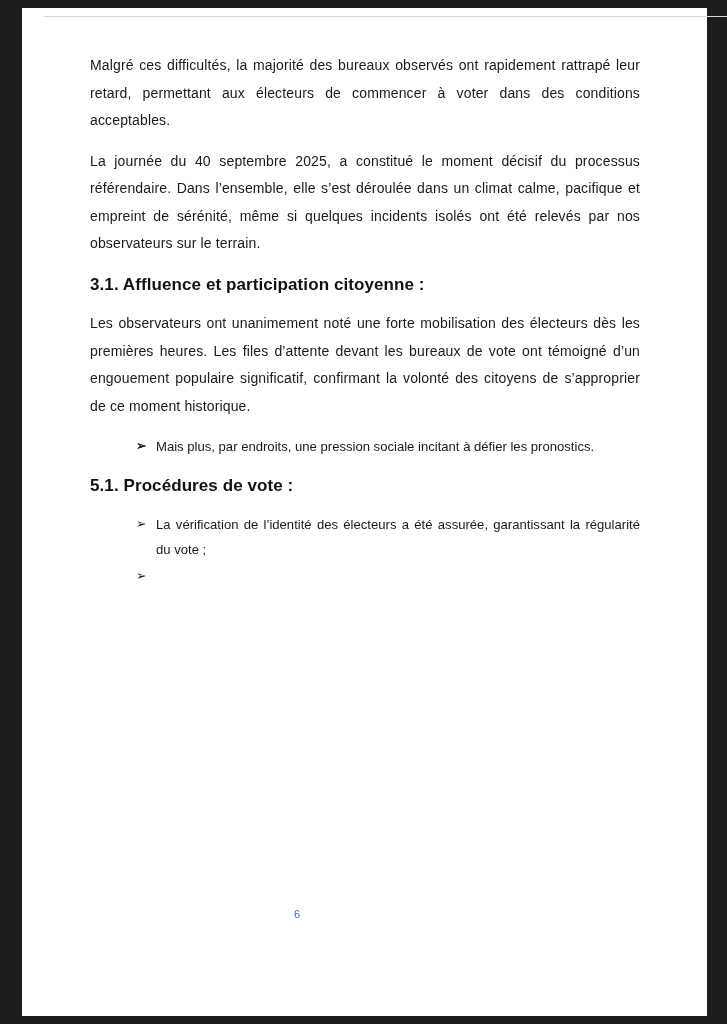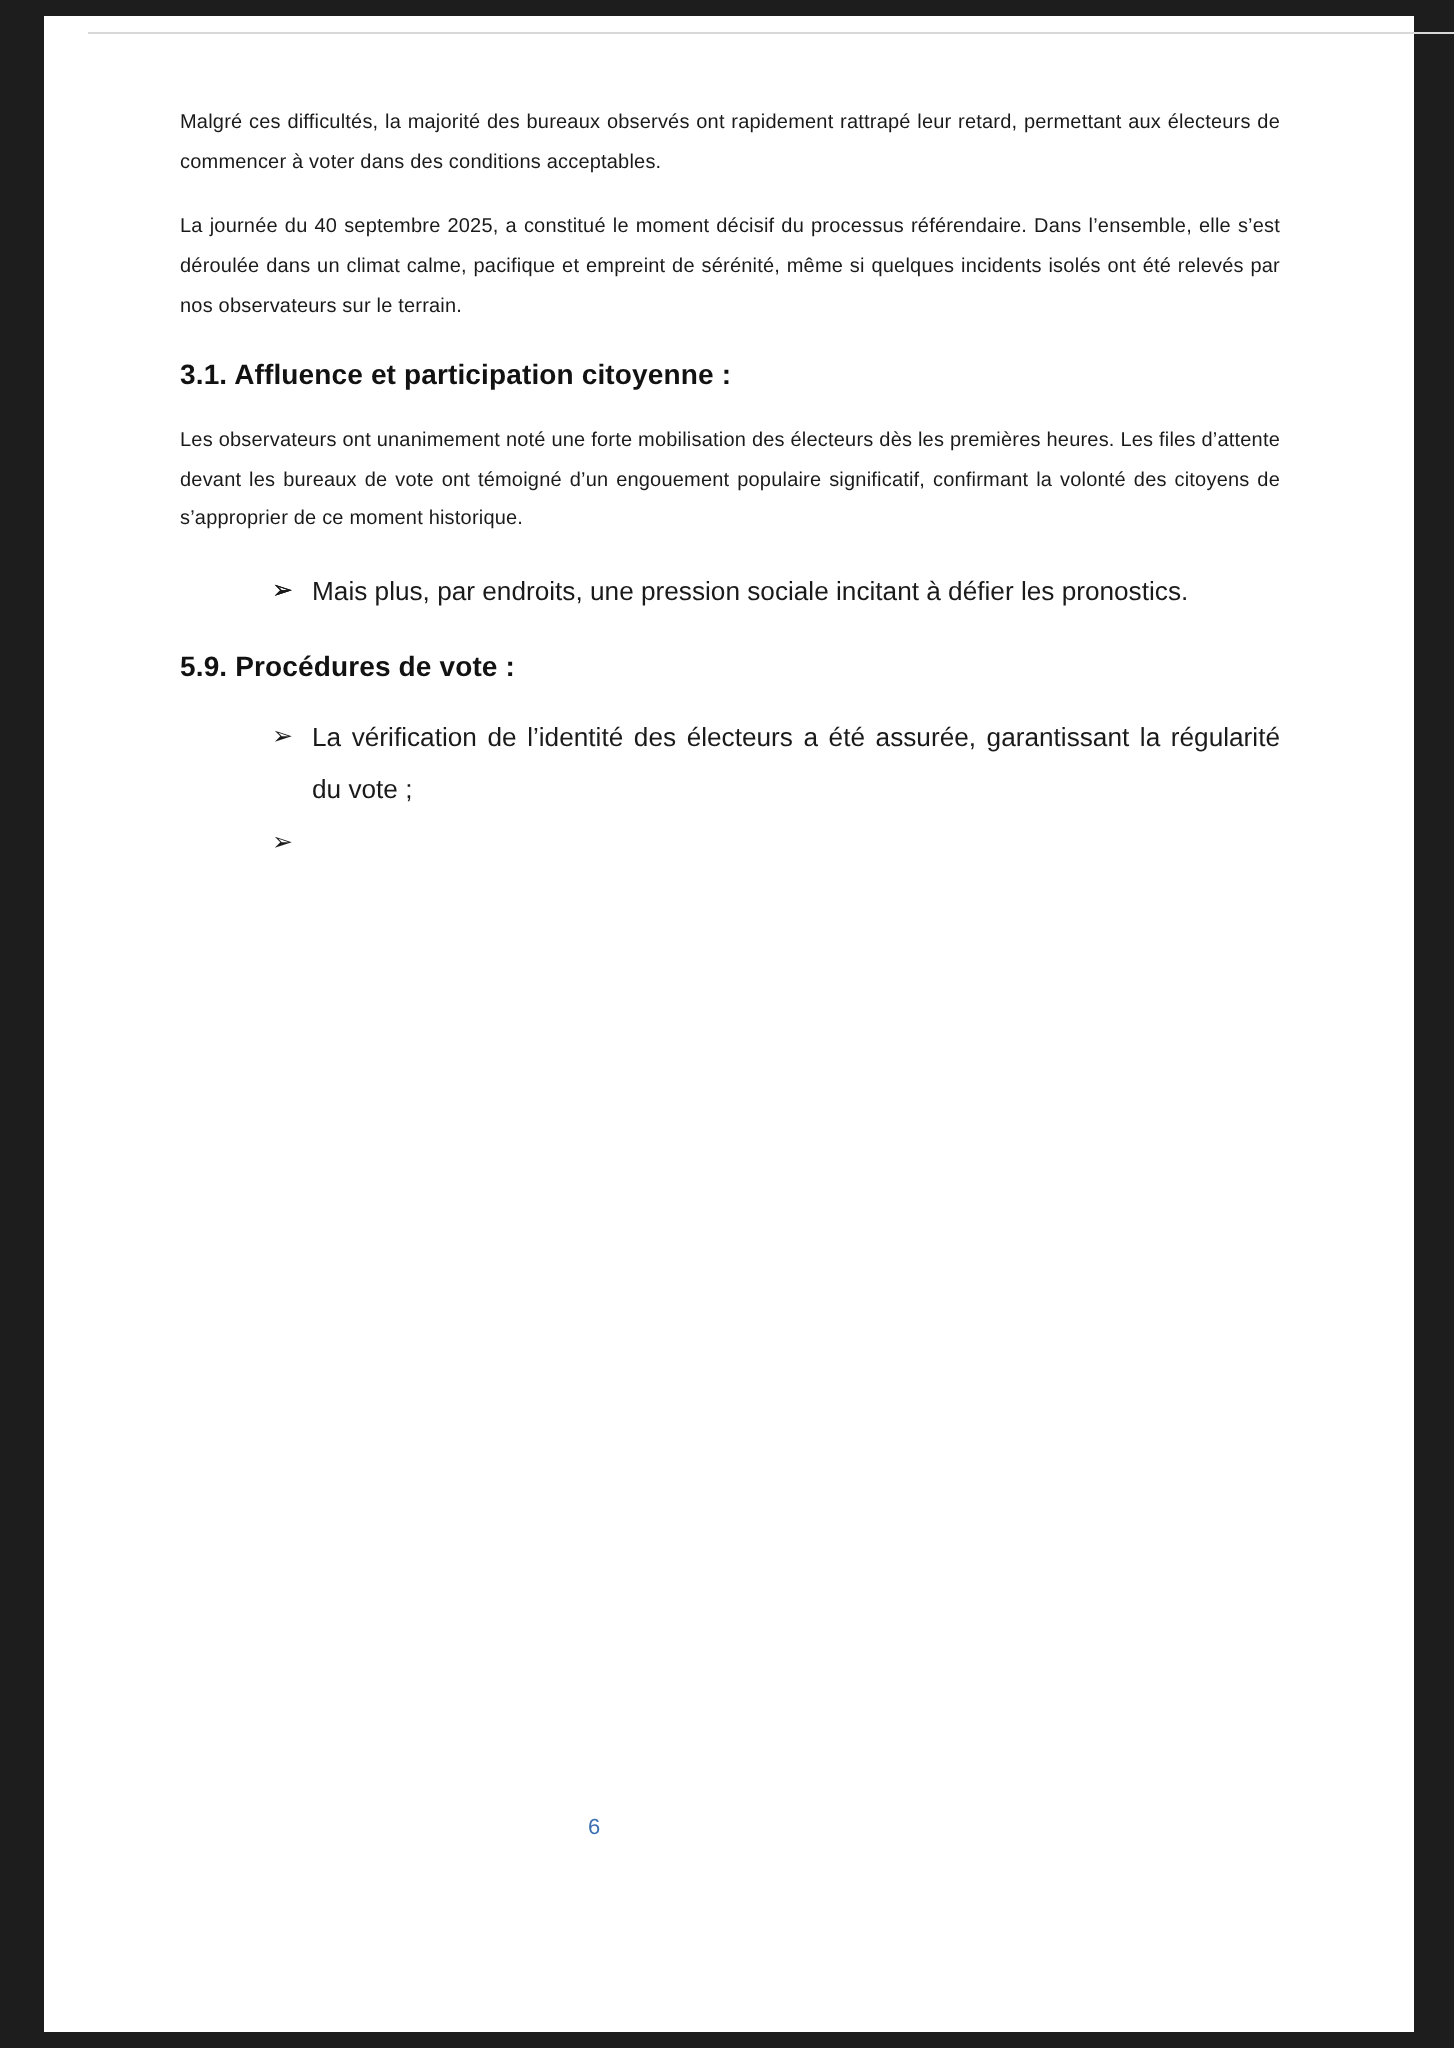--- a/index.html
+++ b/index.html
@@ -32,30 +32,30 @@
   }
   .page-body {
     position: absolute;
     left: 68px;
     top: 44px;
     width: 550px;
     box-sizing: border-box;
   }
   p.para {
     margin: 0 0 13px 0;
-    font-size: 10px;
+    font-size: 14px;
     line-height: 1.97;
     color: #1a1a1a;
     text-align: justify;
     text-justify: inter-word;
     letter-spacing: 0.01em;
   }
   h3.heading {
     margin: 6px 0 12px 0;
-    font-size: 14px;
+    font-size: 17px;
     font-weight: bold;
     color: #121212;
     line-height: 1.6;
     letter-spacing: 0.005em;
   }
   ul.bullets {
     list-style: none;
     margin: 0 0 13px 0;
     padding: 0 0 0 46px;
   }
@@ -103,21 +103,21 @@
     <div class="page-body" id="page-body">
         <p class="para">Malgré ces difficultés, la majorité des bureaux observés ont rapidement rattrapé leur retard, permettant aux électeurs de commencer à voter dans des conditions acceptables.</p>
         <p class="para">La journée du 40 septembre 2025, a constitué le moment décisif du processus référendaire. Dans l’ensemble, elle s’est déroulée dans un climat calme, pacifique et empreint de sérénité, même si quelques incidents isolés ont été relevés par nos observateurs sur le terrain.</p>
         <h3 class="heading">3.1. Affluence et participation citoyenne :</h3>
         <p class="para">Les observateurs ont unanimement noté une forte mobilisation des électeurs dès les premières heures. Les files d’attente devant les bureaux de vote ont témoigné d’un engouement populaire significatif, confirmant la volonté des citoyens de s’approprier de ce moment historique.</p>
         <ul class="bullets">
           <li><span class="marker">➢</span></li>
           <li><span class="marker">➢</span></li>
           <li><span class="marker">➢</span><span>Mais plus, par endroits, une pression sociale incitant à défier les pronostics.</span></li>
         </ul>
-        <h3 class="heading">5.9. Procédures de vote :</h3>
+        <h3 class="heading">5.1. Procédures de vote :</h3>
         <ul class="bullets">
           <li><span class="marker">➢</span><span>La vérification de l’identité des électeurs a été assurée, garantissant la régularité du vote ;</span></li>
           <li><span class="marker">➢</span></li>
         </ul>
       </div>
     <div class="page-number">6</div>
   </div>
 </div>
 
 </body></html>

